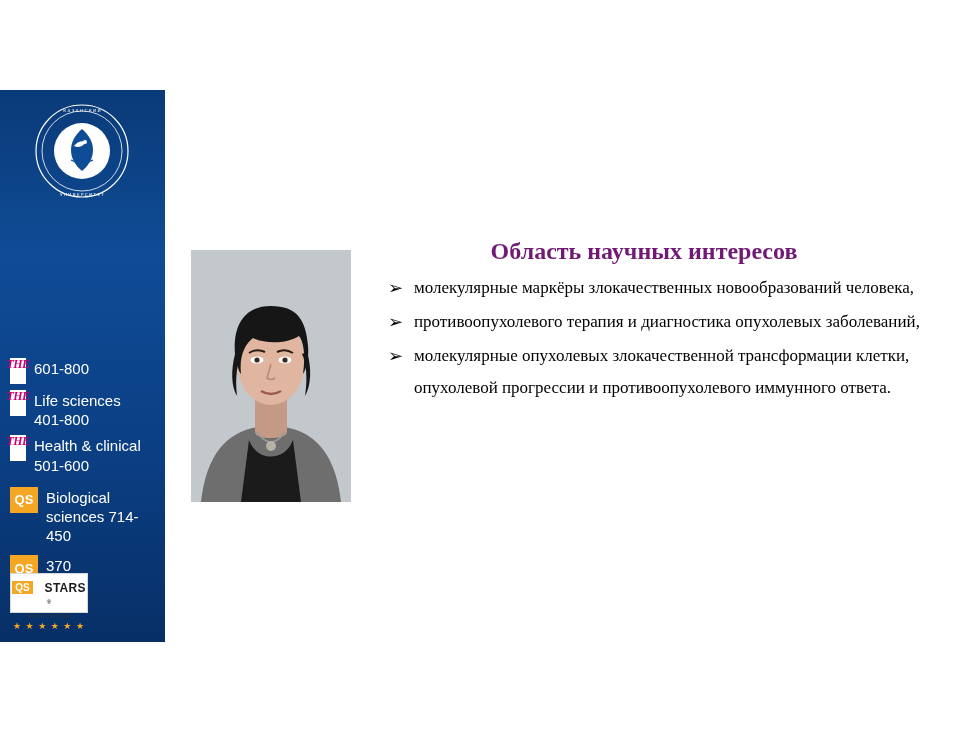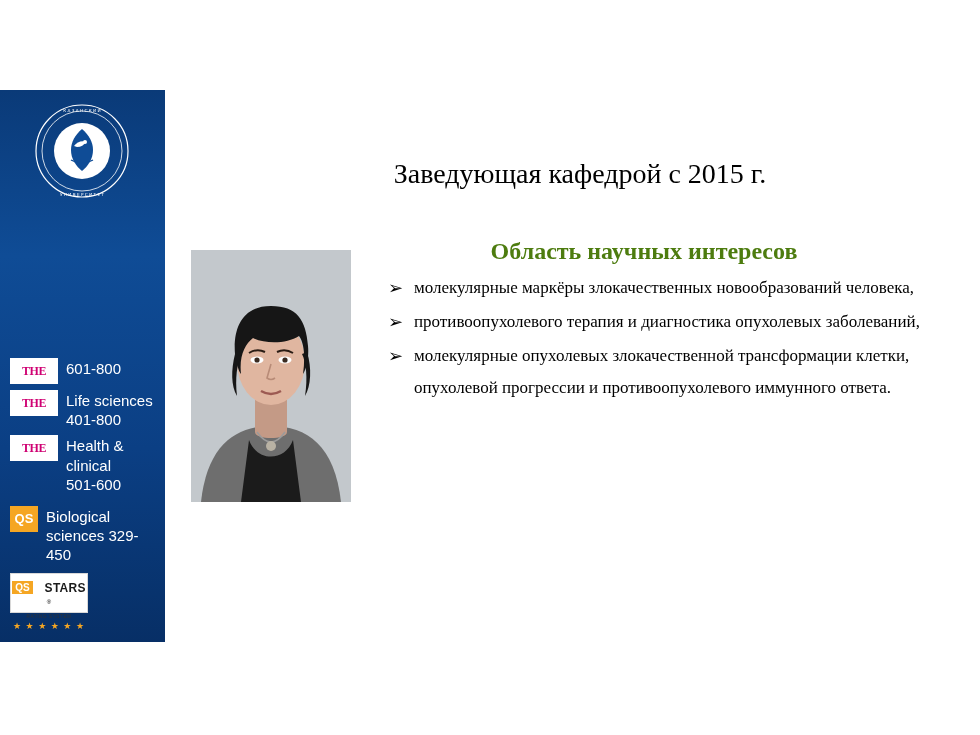--- a/index.html
+++ b/index.html
@@ -46,29 +46,29 @@
     left: 10px;
     top: 268px;
     width: 150px;
   }
   .rating-row {
     display: flex;
     align-items: flex-start;
     margin-bottom: 6px;
   }
   .the-badge {
-    width: 48px;
+    width: 16px;
     height: 26px;
     background: #ffffff;
     margin-right: 8px;
     flex: 0 0 auto;
     position: relative;
     display: flex;
-    align-items: center;
     justify-content: center;
+    font-style: italic;
   }
   .the-badge .the-text {
     color: #cf0072;
     font-weight: bold;
     font-size: 12px;
     letter-spacing: -0.5px;
     font-family: "Liberation Serif", serif;
     line-height: 1;
   }
   .qs-badge {
@@ -179,21 +179,21 @@
 
   
   .interests-heading {
     position: absolute;
     left: 384px;
     top: 238px;
     width: 520px;
     font-family: "Liberation Serif", serif;
     font-weight: bold;
     font-size: 24px;
-    color: #4d7c0f;
+    color: #701a75;
     text-align: center;
   }
   .bullets {
     position: absolute;
     left: 384px;
     top: 272px;
     width: 560px;
   }
   .bullet {
     position: relative;
@@ -263,39 +263,38 @@
         <div class="the-badge">
           <span class="the-text">THE</span>
         </div>
         <div class="rating-text">Health  &amp; clinical
 501-600</div>
       </div>
 
       <div class="rating-row" style="margin-top:12px;">
         <div class="qs-badge">QS</div>
         <div class="rating-text">Biological
-sciences   329-450</div>
+sciences   714-450</div>
       </div>
 
       <div class="rating-row" style="margin-top:10px;">
         <div class="qs-badge">QS</div>
         <div class="rating-text">370</div>
       </div>
 
     </div>
 
     <div class="qs-stars">
       <span class="qs-mark">QS</span><span class="stars-word">STARS</span><span class="sup">®</span>
       <div class="rating-system">RATING SYSTEM</div>
       <div class="star-row">★ ★ ★ ★ ★ ★</div>
     </div>
 
   </div>
 
-  <div class="subtitle">Заведующая кафедрой с 2015 г.</div>
 
   <div class="portrait">
     <svg width="160" height="252" viewBox="0 0 160 252">
       <rect x="0" y="0" width="160" height="252" fill="#cfd3d6"></rect>
       <rect x="0" y="0" width="160" height="252" fill="#c3c8cc"></rect>
 
       <path d="M10 252 C16 196 44 176 80 176 C116 176 144 196 150 252 Z" fill="#6e6e6e"></path>
       <path d="M58 190 C66 212 94 212 102 190 L110 252 L50 252 Z" fill="#1b1b1b"></path>
 
       <path d="M64 150 h32 v32 c0 8 -32 8 -32 0 z" fill="#c49a86"></path>

